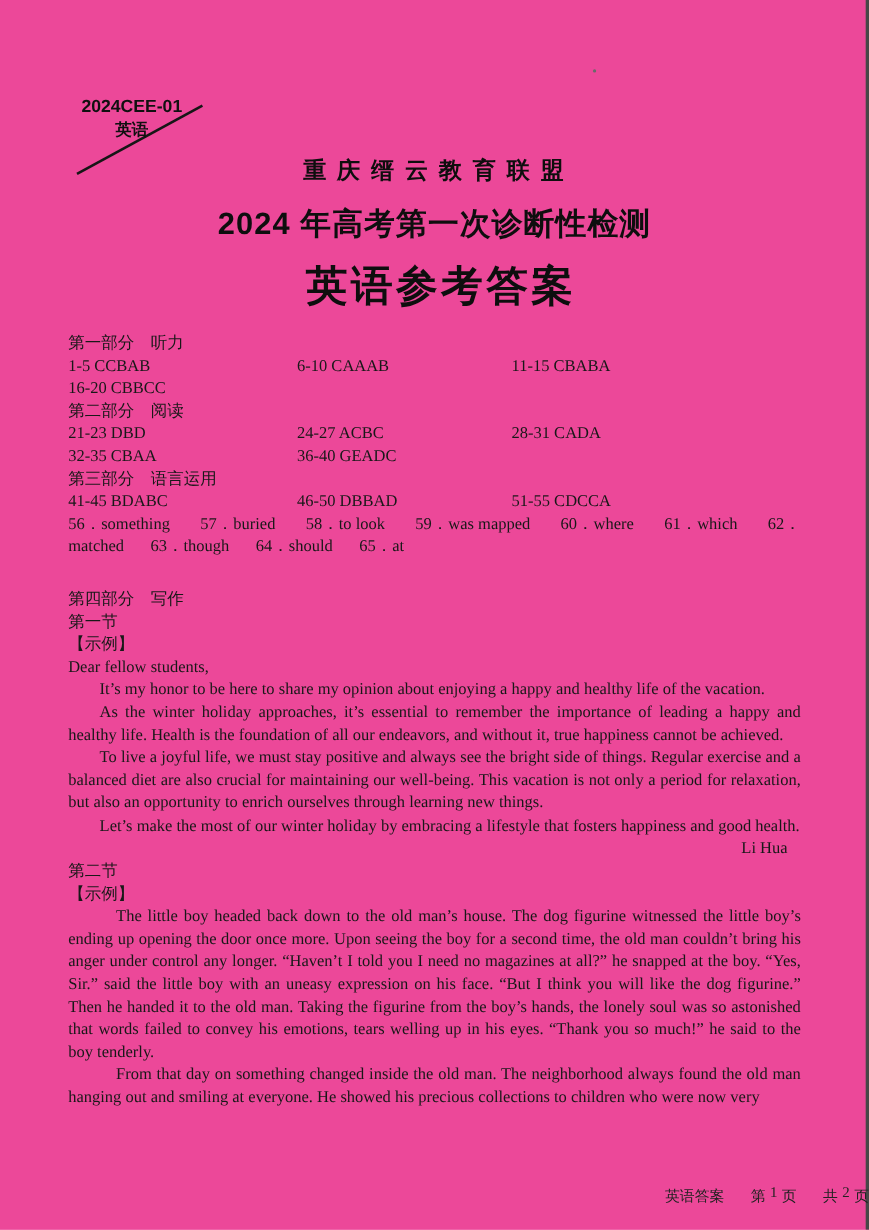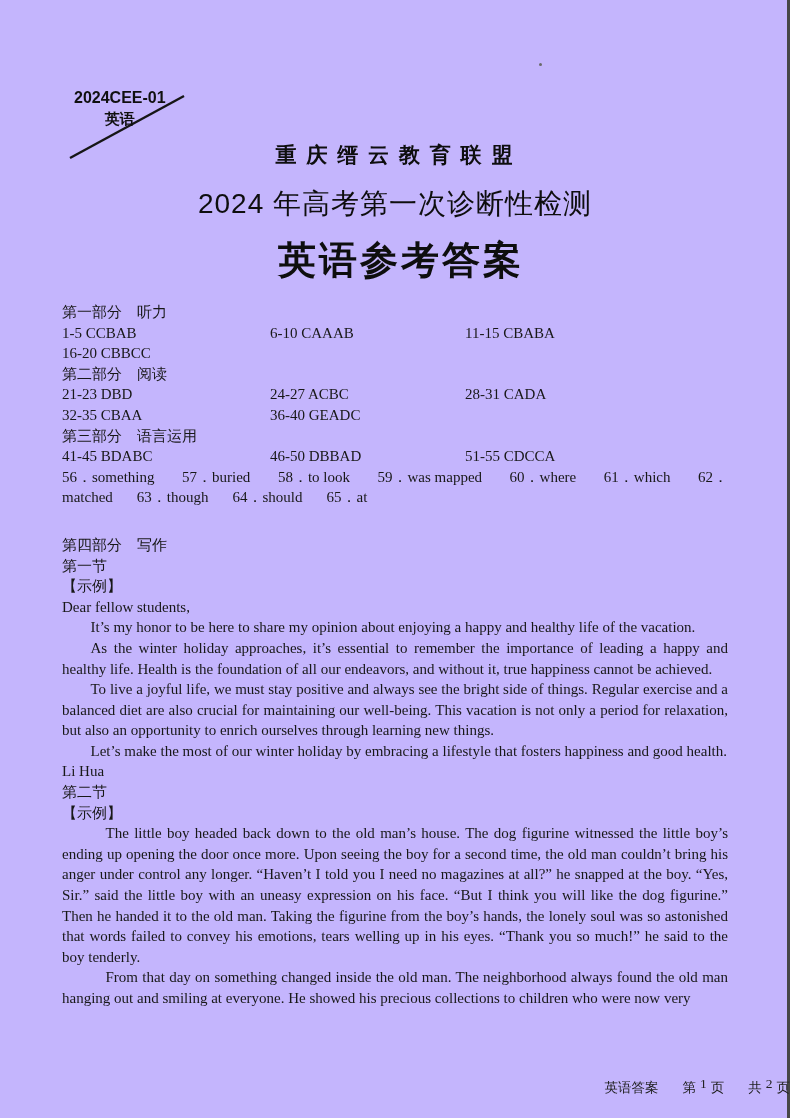--- a/index.html
+++ b/index.html
@@ -1,49 +1,49 @@
 <!DOCTYPE html>
 <html><head>
 <meta charset="utf-8">
 <style>
   * { box-sizing: border-box; }
   html, body { margin: 0; padding: 0; }
   body { width: 790px; height: 1118px; background: #ffffff; }
   .page {
     position: relative; width: 790px; height: 1118px;
-    background: #c4b5fd; overflow: hidden;
+    background: #ec4899; overflow: hidden;
     font-family: "Liberation Serif", serif; color: #1b1b1b;
   }
   
   .scan-edge { position: absolute; top: 0; right: 0; width: 3px; height: 1118px; background: #474747; }
 
   
   .corner { position: absolute; left: 74px; top: 88px; font-family: "Liberation Sans", sans-serif; font-weight: 700; color: #101010; line-height: 1.2; }
   .corner .code { font-size: 16px; }
   .corner .subj { font-size: 15px; margin-top: 3px; text-align: center; }
   .slash { position: absolute; left: 60px; top: 90px; }
 
   .dot { position: absolute; left: 539px; top: 63px; width: 3px; height: 3px; border-radius: 50%; background: #6a6a6a; }
 
   
   .header { position: absolute; left: 0; top: 141px; width: 100%; text-align: center; color: #0e0e0e; }
   .org   { font-family: "Liberation Sans", sans-serif; font-weight: 700; font-size: 21px; letter-spacing: 2px; }
-  .exam  { font-family: "Liberation Sans", sans-serif; font-weight: 400; font-size: 28px; margin-top: 16px; letter-spacing: 1px; }
+  .exam  { font-family: "Liberation Sans", sans-serif; font-weight: 700; font-size: 28px; margin-top: 16px; letter-spacing: 1px; }
   .big-title { font-weight: 700; font-size: 38px; margin-top: 12px; letter-spacing: 3px; padding-left: 12px; }
 
   
   .content { position: absolute; left: 62px; top: 302px; width: 666px; font-size: 15px; line-height: 20.6px; color: #181818; }
   .row3 { display: grid; grid-template-columns: 208px 195px 1fr; }
   .fill1 { display: flex; justify-content: space-between; }
   .fill2 { display: flex; gap: 24px; }
   .writing-head { margin-top: 27px; }
   p.essay  { margin: 0; text-align: justify; text-indent: 1.9em; }
   p.essay2 { margin: 0; text-align: justify; text-indent: 2.9em; }
   p.salutation { margin: 0; text-indent: 0; text-align: left; }
-  .sig { text-align: left; padding-right: 12px; }
+  .sig { text-align: right; padding-right: 12px; }
 
   
   .footer { position: absolute; left: 0; top: 1031px; width: 100%; text-align: right; font-size: 13.5px; color: #222222; margin-top: 48px; }
   .footer .gap { display: inline-block; width: 24px; }
   .footer .num { position: relative; top: -4px; padding: 0 4px; font-size: 13.5px; }
 </style>
 </head>
 <body>
 
 <div class="page">

